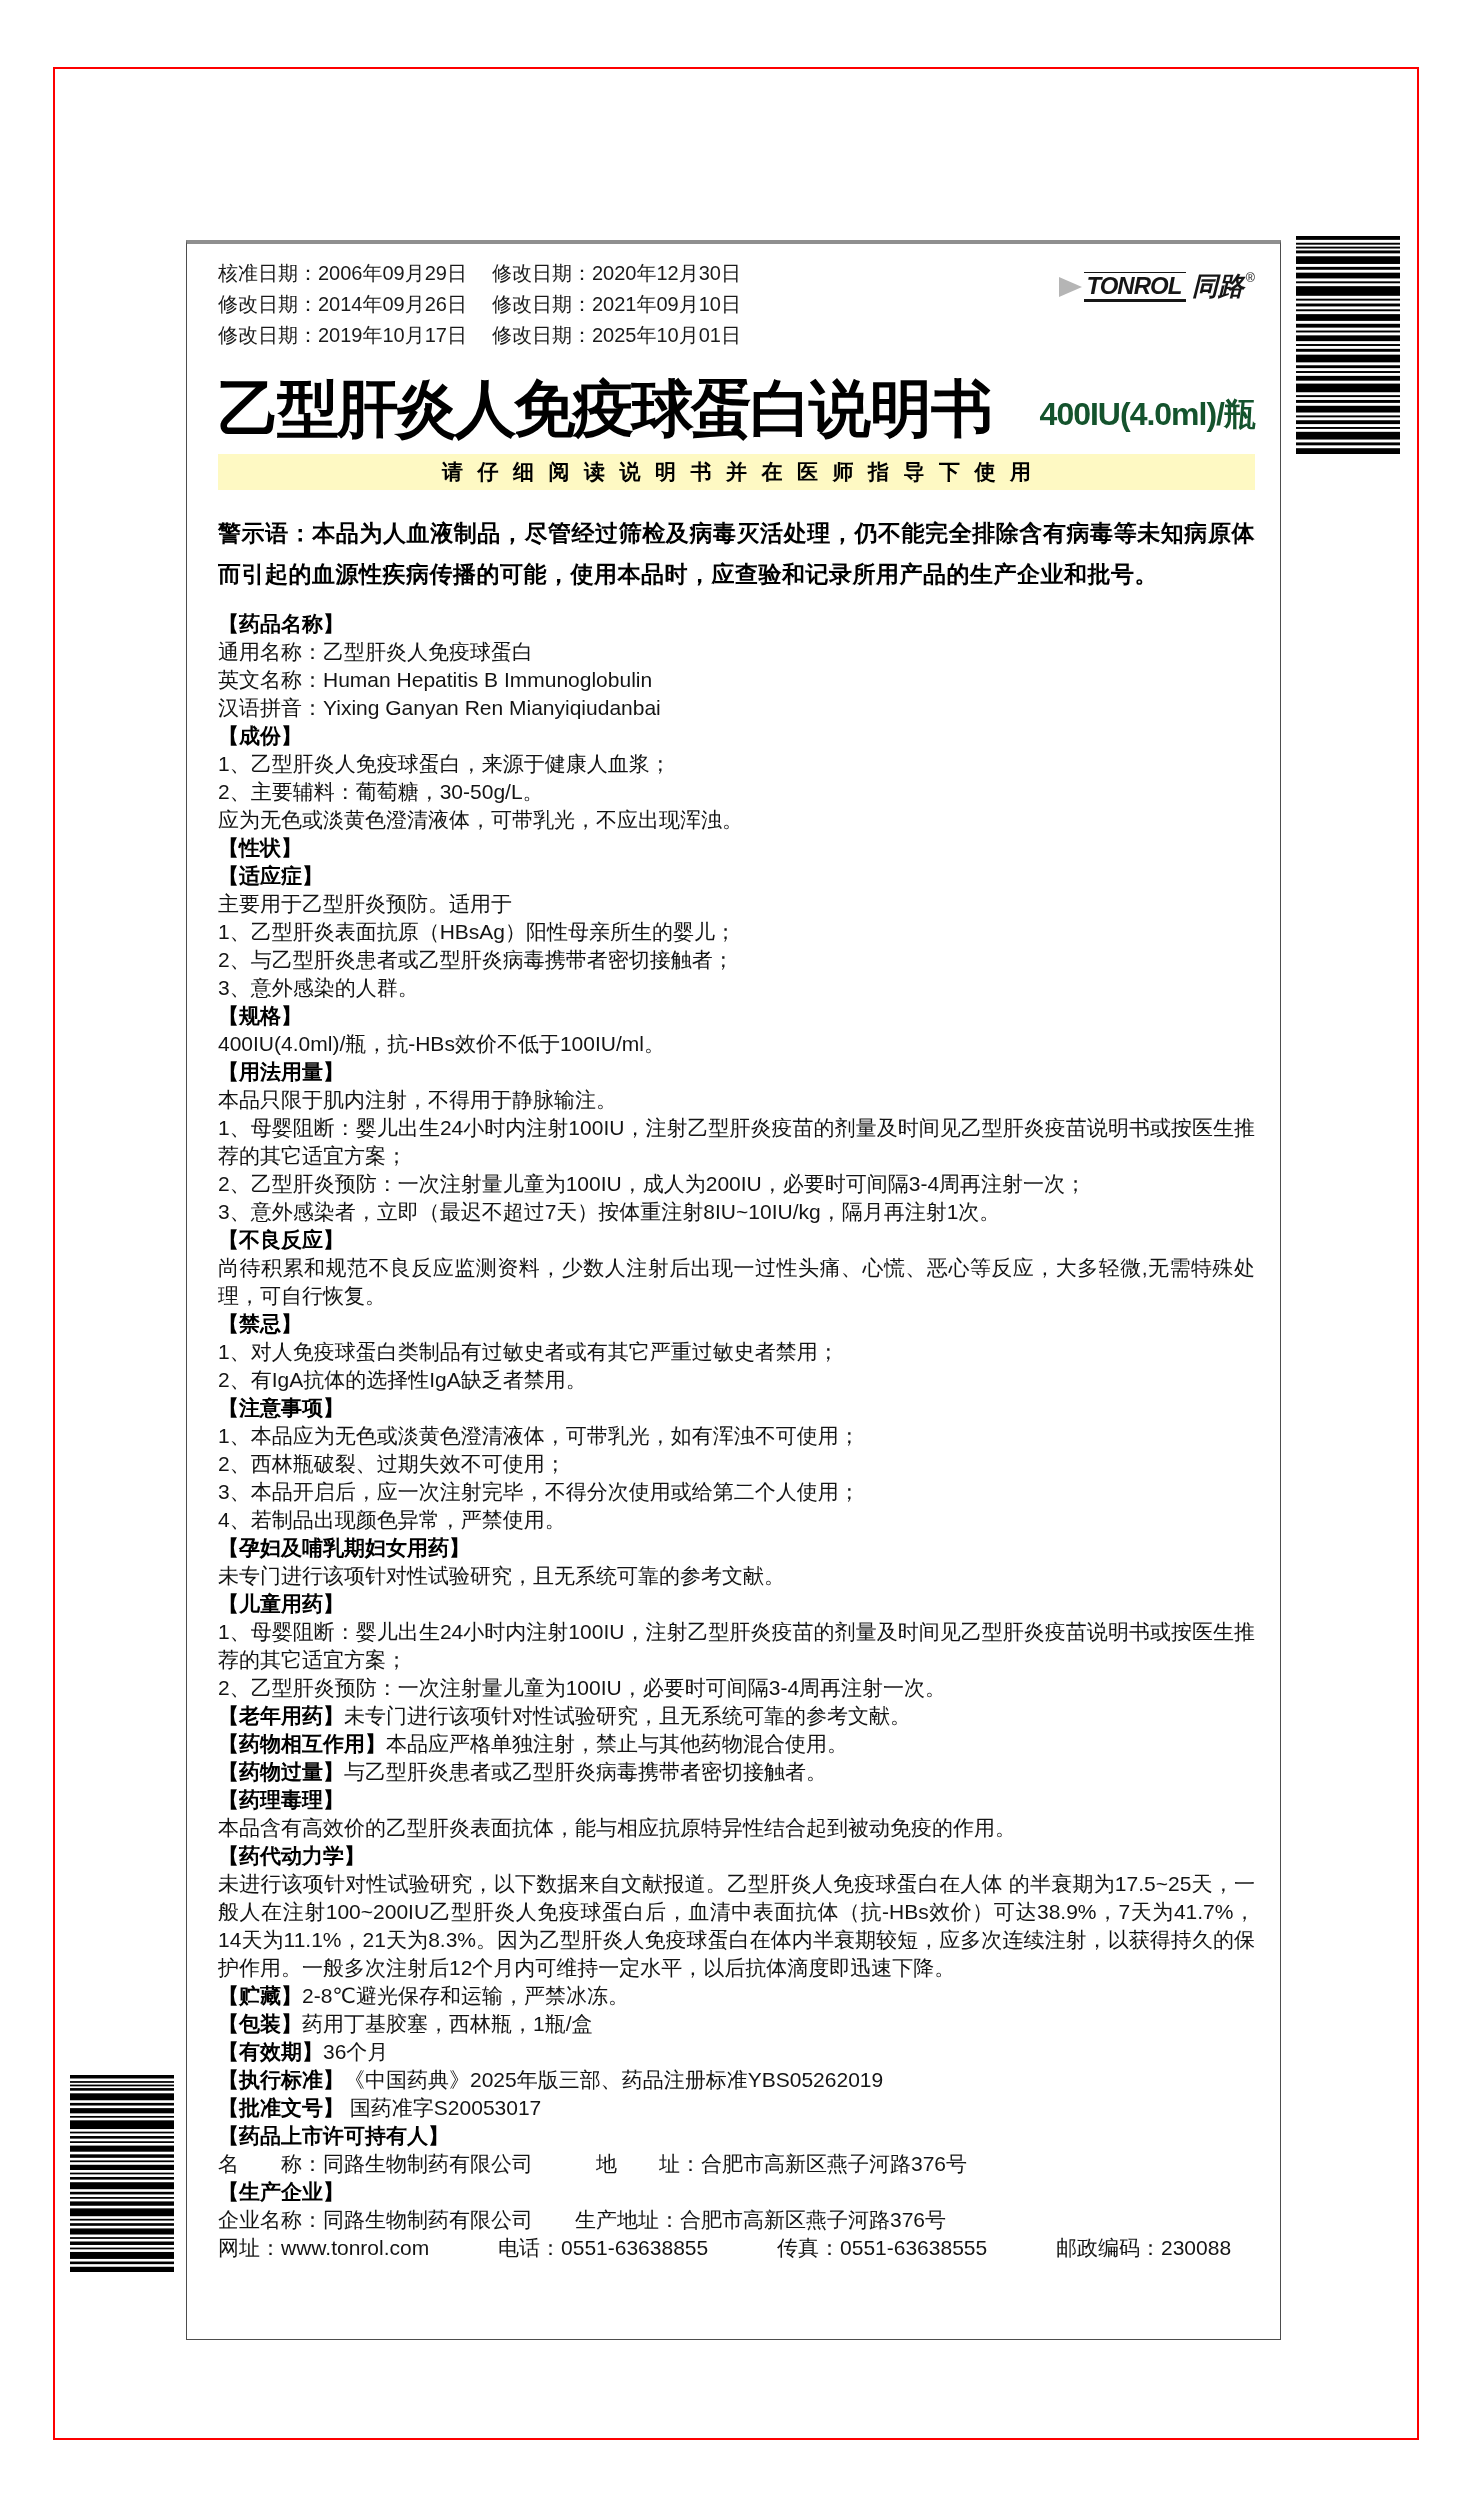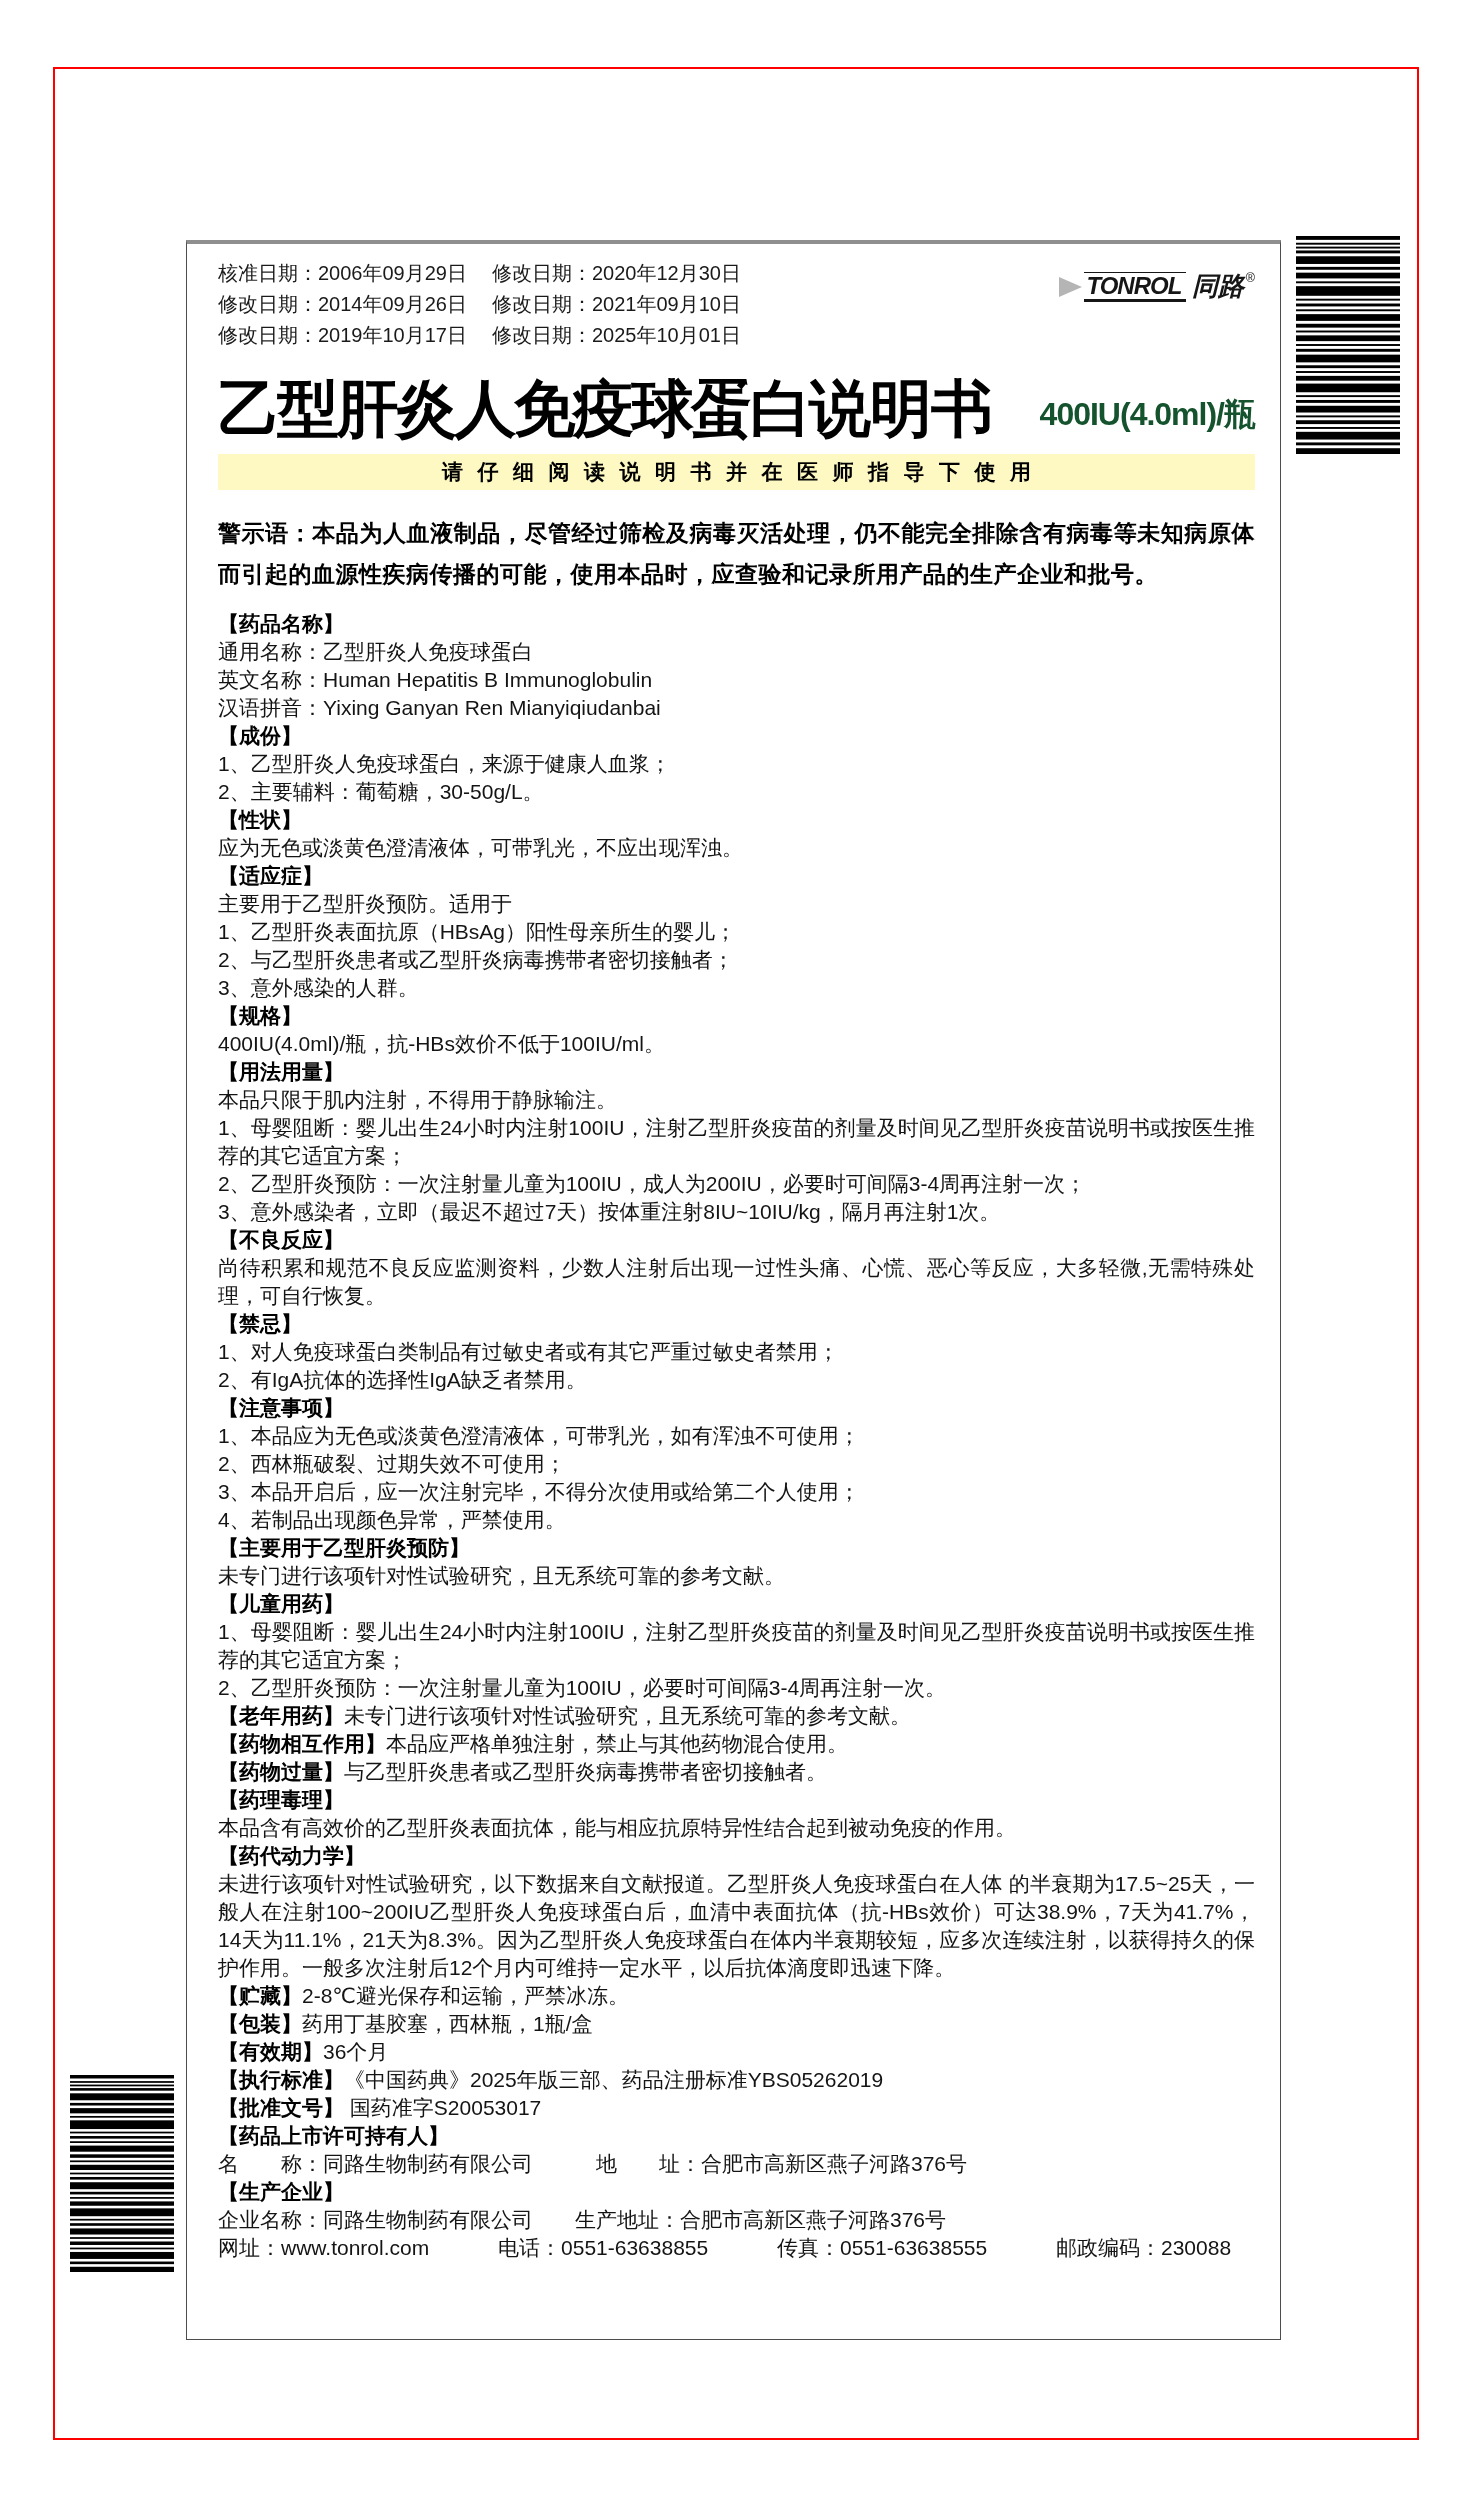--- a/index.html
+++ b/index.html
@@ -164,22 +164,22 @@
     <div class="warning-text">警示语：本品为人血液制品，尽管经过筛检及病毒灭活处理，仍不能完全排除含有病毒等未知病原体而引起的血源性疾病传播的可能，使用本品时，应查验和记录所用产品的生产企业和批号。</div>
 
     <div class="body-blocks" id="body-blocks">
         <div class="b-line"><span class="b-h">【药品名称】</span></div>
         <div class="b-line"><span class="b-t">通用名称：乙型肝炎人免疫球蛋白</span></div>
         <div class="b-line"><span class="b-t">英文名称：Human Hepatitis B Immunoglobulin</span></div>
         <div class="b-line"><span class="b-t">汉语拼音：Yixing Ganyan Ren Mianyiqiudanbai</span></div>
         <div class="b-line"><span class="b-h">【成份】</span></div>
         <div class="b-line"><span class="b-t">1、乙型肝炎人免疫球蛋白，来源于健康人血浆；</span></div>
         <div class="b-line"><span class="b-t">2、主要辅料：葡萄糖，30-50g/L。</span></div>
+        <div class="b-line"><span class="b-t">应为无色或淡黄色澄清液体，可带乳光，不应出现浑浊。</span></div>
         <div class="b-line"><span class="b-h">【性状】</span></div>
-        <div class="b-line"><span class="b-t">应为无色或淡黄色澄清液体，可带乳光，不应出现浑浊。</span></div>
         <div class="b-line"><span class="b-h">【适应症】</span></div>
         <div class="b-line"><span class="b-t">主要用于乙型肝炎预防。适用于</span></div>
         <div class="b-line"><span class="b-t">1、乙型肝炎表面抗原（HBsAg）阳性母亲所生的婴儿；</span></div>
         <div class="b-line"><span class="b-t">2、与乙型肝炎患者或乙型肝炎病毒携带者密切接触者；</span></div>
         <div class="b-line"><span class="b-t">3、意外感染的人群。</span></div>
         <div class="b-line"><span class="b-h">【规格】</span></div>
         <div class="b-line"><span class="b-t">400IU(4.0ml)/瓶，抗-HBs效价不低于100IU/ml。</span></div>
         <div class="b-line"><span class="b-h">【用法用量】</span></div>
         <div class="b-line"><span class="b-t">本品只限于肌内注射，不得用于静脉输注。</span></div>
         <div class="b-line"><span class="b-t">1、母婴阻断：婴儿出生24小时内注射100IU，注射乙型肝炎疫苗的剂量及时间见乙型肝炎疫苗说明书或按医生推荐的其它适宜方案；</span></div>
@@ -188,21 +188,21 @@
         <div class="b-line"><span class="b-h">【不良反应】</span></div>
         <div class="b-line"><span class="b-t">尚待积累和规范不良反应监测资料，少数人注射后出现一过性头痛、心慌、恶心等反应，大多轻微,无需特殊处理，可自行恢复。</span></div>
         <div class="b-line"><span class="b-h">【禁忌】</span></div>
         <div class="b-line"><span class="b-t">1、对人免疫球蛋白类制品有过敏史者或有其它严重过敏史者禁用；</span></div>
         <div class="b-line"><span class="b-t">2、有IgA抗体的选择性IgA缺乏者禁用。</span></div>
         <div class="b-line"><span class="b-h">【注意事项】</span></div>
         <div class="b-line"><span class="b-t">1、本品应为无色或淡黄色澄清液体，可带乳光，如有浑浊不可使用；</span></div>
         <div class="b-line"><span class="b-t">2、西林瓶破裂、过期失效不可使用；</span></div>
         <div class="b-line"><span class="b-t">3、本品开启后，应一次注射完毕，不得分次使用或给第二个人使用；</span></div>
         <div class="b-line"><span class="b-t">4、若制品出现颜色异常，严禁使用。</span></div>
-        <div class="b-line"><span class="b-h">【主要用于乙型肝炎预防】</span></div>
+        <div class="b-line"><span class="b-h">【孕妇及哺乳期妇女用药】</span></div>
         <div class="b-line"><span class="b-t">未专门进行该项针对性试验研究，且无系统可靠的参考文献。</span></div>
         <div class="b-line"><span class="b-h">【儿童用药】</span></div>
         <div class="b-line"><span class="b-t">1、母婴阻断：婴儿出生24小时内注射100IU，注射乙型肝炎疫苗的剂量及时间见乙型肝炎疫苗说明书或按医生推荐的其它适宜方案；</span></div>
         <div class="b-line"><span class="b-t">2、乙型肝炎预防：一次注射量儿童为100IU，必要时可间隔3-4周再注射一次。</span></div>
         <div class="b-line"><span class="b-h">【老年用药】</span><span class="b-t">未专门进行该项针对性试验研究，且无系统可靠的参考文献。</span></div>
         <div class="b-line"><span class="b-h">【药物相互作用】</span><span class="b-t">本品应严格单独注射，禁止与其他药物混合使用。</span></div>
         <div class="b-line"><span class="b-h">【药物过量】</span><span class="b-t">与乙型肝炎患者或乙型肝炎病毒携带者密切接触者。</span></div>
         <div class="b-line"><span class="b-h">【药理毒理】</span></div>
         <div class="b-line"><span class="b-t">本品含有高效价的乙型肝炎表面抗体，能与相应抗原特异性结合起到被动免疫的作用。</span></div>
         <div class="b-line"><span class="b-h">【药代动力学】</span></div>

